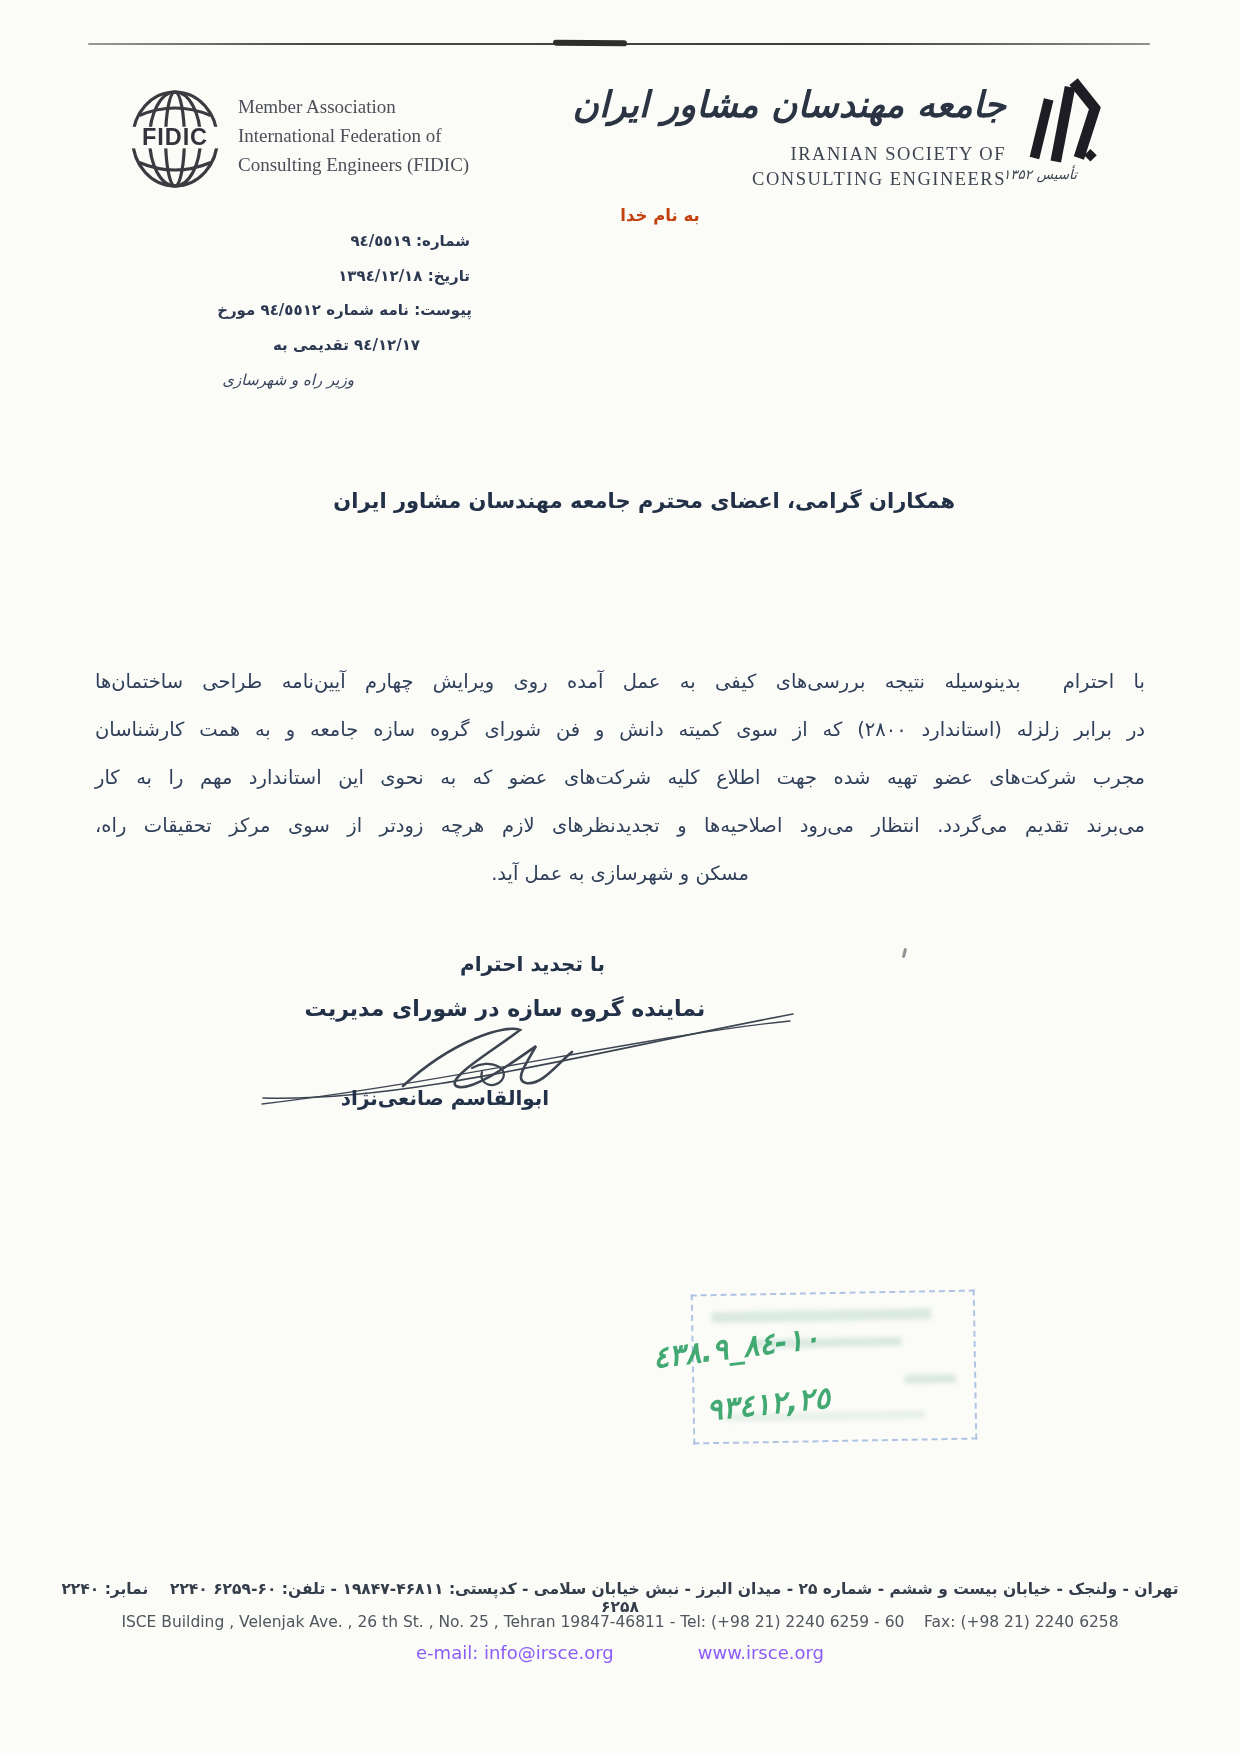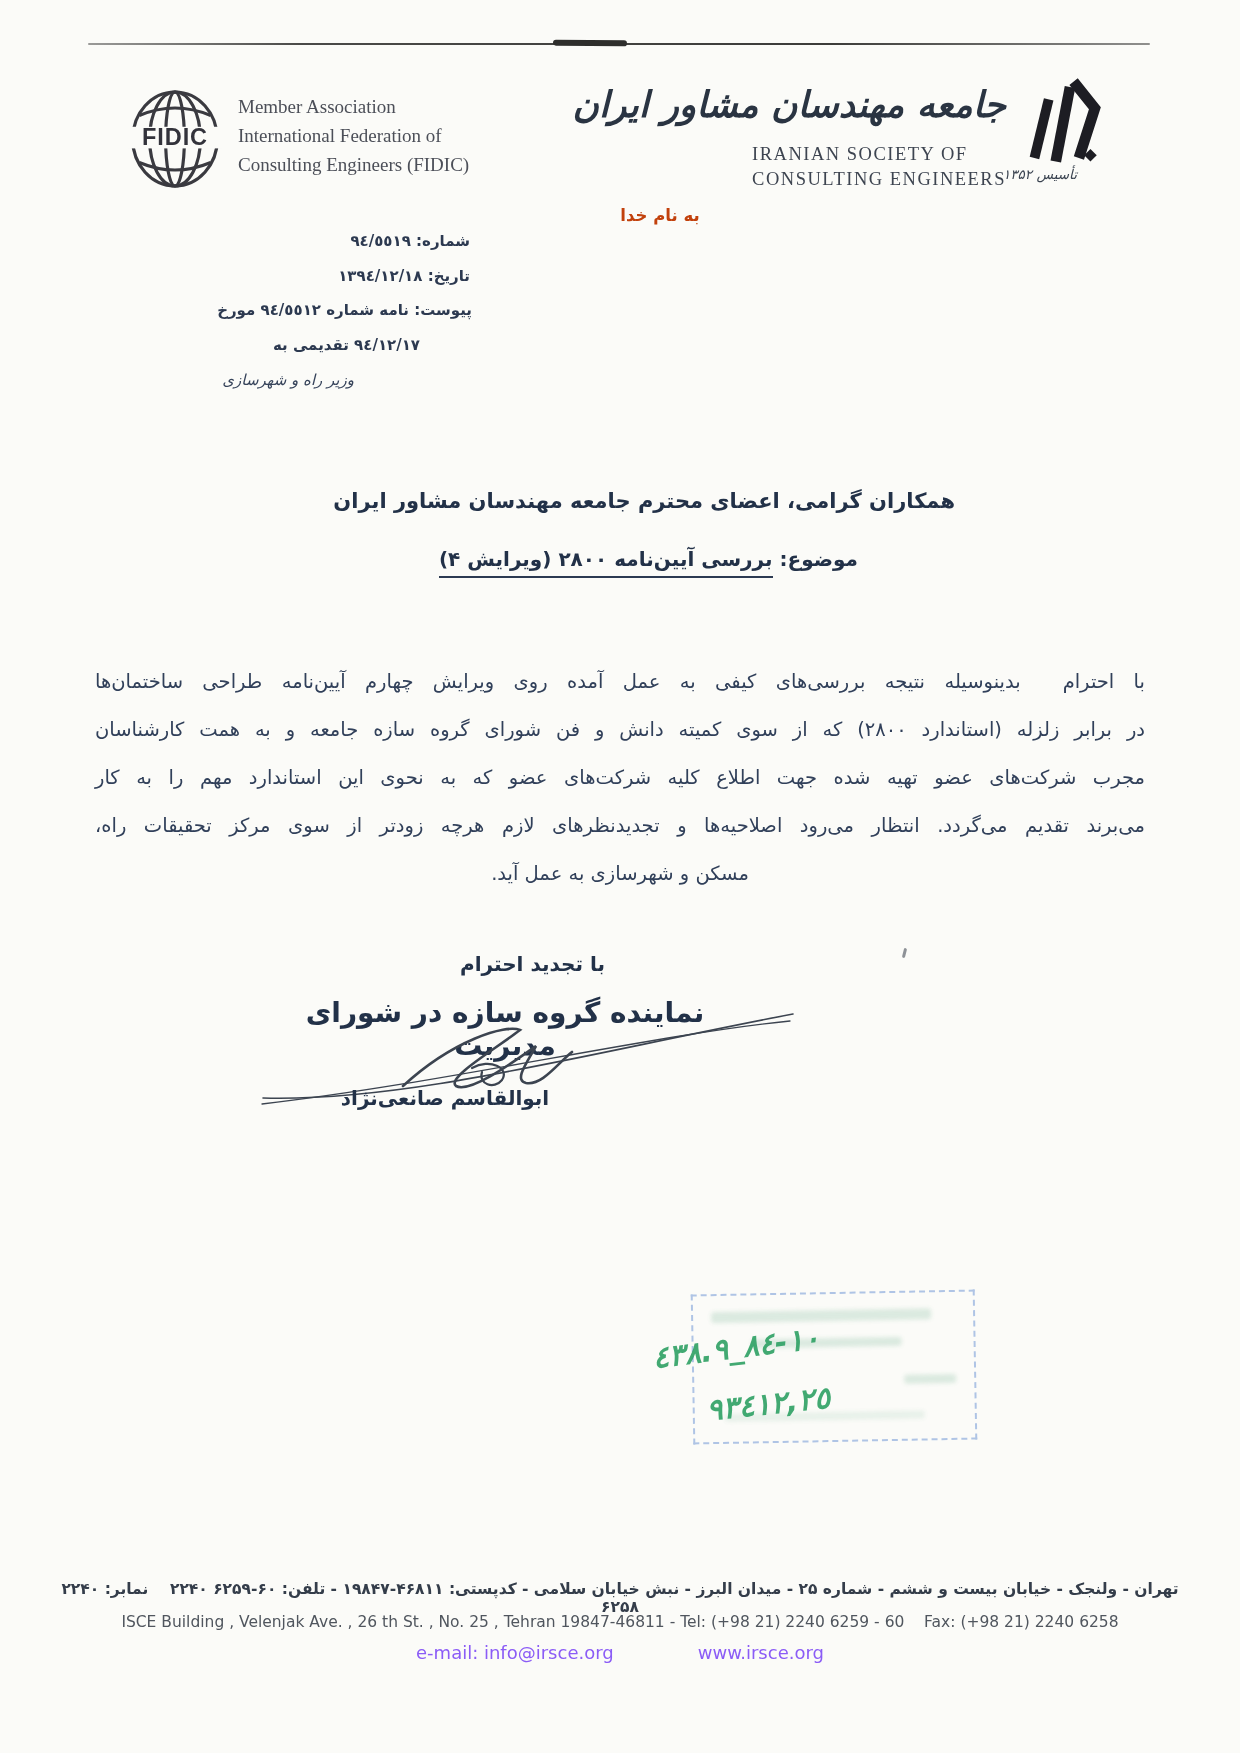--- a/index.html
+++ b/index.html
@@ -14,21 +14,21 @@
   .scan-blob{position:absolute;top:40px;left:553px;width:74px;height:6px;background:#2e2e2c;border-radius:3px;transform:rotate(.6deg);}
 
   
   .fidic{position:absolute;top:88px;left:128px;display:flex;}
   .fidic-logo{width:94px;height:102px;}
   .fidic-lines{margin-left:16px;font-family:"Liberation Serif",serif;font-size:19px;line-height:29px;color:#4c4f58;padding-top:4px;}
 
   
   .isce-callig{position:absolute;top:84px;right:234px;white-space:nowrap;
     font-size:36px;font-weight:bold;font-style:italic;color:#2a3442;text-align:right;}
-  .isce-en{position:absolute;top:142px;right:234px;
+  .isce-en{position:absolute;top:142px;right:234px;text-align:right;
     font-family:"Liberation Serif",serif;font-size:18.5px;line-height:25px;letter-spacing:1.5px;color:#3d4450;}
   .isce-mark{position:absolute;top:66px;left:1022px;width:80px;height:104px;}
   .established{position:absolute;top:166px;left:998px;width:84px;text-align:center;
     font-size:13.5px;font-style:italic;color:#3a4350;}
 
   .bismillah{position:absolute;top:206px;left:578px;width:164px;text-align:center;
     font-weight:bold;font-size:16.5px;color:#c2410c;direction:rtl;}
 
   
   .meta{font-weight:bold;font-size:15px;color:#2c3950;direction:rtl;position:absolute;white-space:nowrap;text-align:center;}
@@ -46,21 +46,21 @@
 
   .body-text{position:absolute;top:658px;left:95px;width:1050px;direction:rtl;
     font-size:19.5px;color:#31405a;}
   .body-line{line-height:48px;text-align:justify;text-align-last:justify;white-space:nowrap0;}
   .body-line.last{text-align:center;text-align-last:auto;}
   .gap{display:inline-block;width:42px;}
 
   .closing{position:absolute;top:952px;left:400px;width:265px;text-align:center;direction:rtl;
     font-weight:bold;font-size:20px;color:#223148;}
   .signer-title{position:absolute;top:996px;left:250px;width:510px;text-align:center;direction:rtl;
-    font-weight:bold;font-size:28px;color:#223148;}
+    font-weight:bold;font-size:22px;color:#223148;}
   .signature{position:absolute;top:1008px;left:258px;width:540px;height:100px;}
   .signer-name{position:absolute;top:1086px;left:295px;width:300px;text-align:center;direction:rtl;
     font-weight:bold;font-size:20px;color:#223148;}
   .stray-mark{position:absolute;top:948px;left:903px;width:3px;height:10px;background:#6a6f77;border-radius:2px;transform:rotate(14deg);opacity:.75;}
 
   
   .stamp-box{position:absolute;top:1292px;left:692px;width:280px;height:146px;
     border:2px dashed #a2bbe2;transform:rotate(-1deg);opacity:.85;}
   .stamp-row{position:absolute;background:#7fb89a;opacity:.3;filter:blur(2px);border-radius:3px;}
   .stamp-row.r1{top:16px;left:18px;width:220px;height:11px;}
@@ -122,24 +122,20 @@
 
   <div class="bismillah">به نام خدا</div>
 
   <div class="meta meta-l1">شماره: ٩٤/٥٥١٩</div>
   <div class="meta meta-l2">تاریخ: ١٣٩٤/١٢/١٨</div>
   <div class="meta meta-l3">پیوست: نامه شماره ٩٤/٥٥١٢ مورخ</div>
   <div class="meta meta-l4">٩٤/١٢/١٧ تقدیمی به</div>
   <div class="meta meta-l5">وزیر راه و شهرسازی</div>
 
   <div class="salutation">همکاران گرامی، اعضای محترم جامعه مهندسان مشاور ایران</div>
-  <div class="subject">
-    <span>موضوع:</span>
-    <span class="underlined">بررسی آیین‌نامه ۲۸۰۰ (ویرایش ۴)</span>
-  </div>
 
   <div class="body-text">
     <div class="body-line">
       <span>با احترام</span><span class="gap"></span><span>بدینوسیله نتیجه بررسی‌های کیفی به عمل آمده روی ویرایش چهارم آیین‌نامه طراحی ساختمان‌ها</span>
     </div>
     <div class="body-line">در برابر زلزله (استاندارد ۲۸۰۰) که از سوی کمیته دانش و فن شورای گروه سازه جامعه و به همت کارشناسان</div>
     <div class="body-line">مجرب شرکت‌های عضو تهیه شده جهت اطلاع کلیه شرکت‌های عضو که به نحوی این استاندارد مهم را به کار</div>
     <div class="body-line">می‌برند تقدیم می‌گردد. انتظار می‌رود اصلاحیه‌ها و تجدیدنظرهای لازم هرچه زودتر از سوی مرکز تحقیقات راه،</div>
     <div class="body-line last">مسکن و شهرسازی به عمل آید.</div>
   </div>

